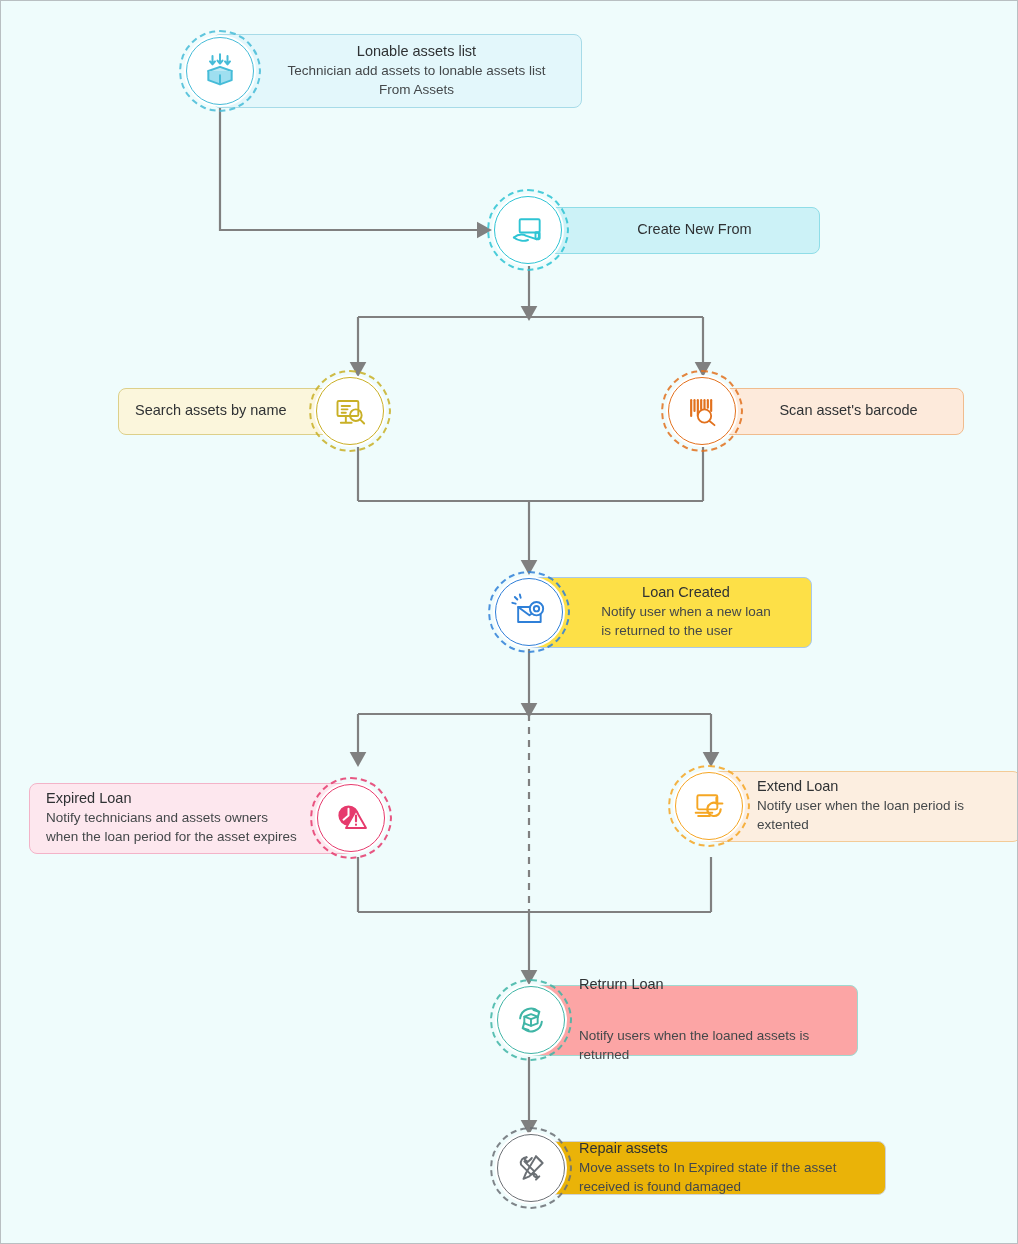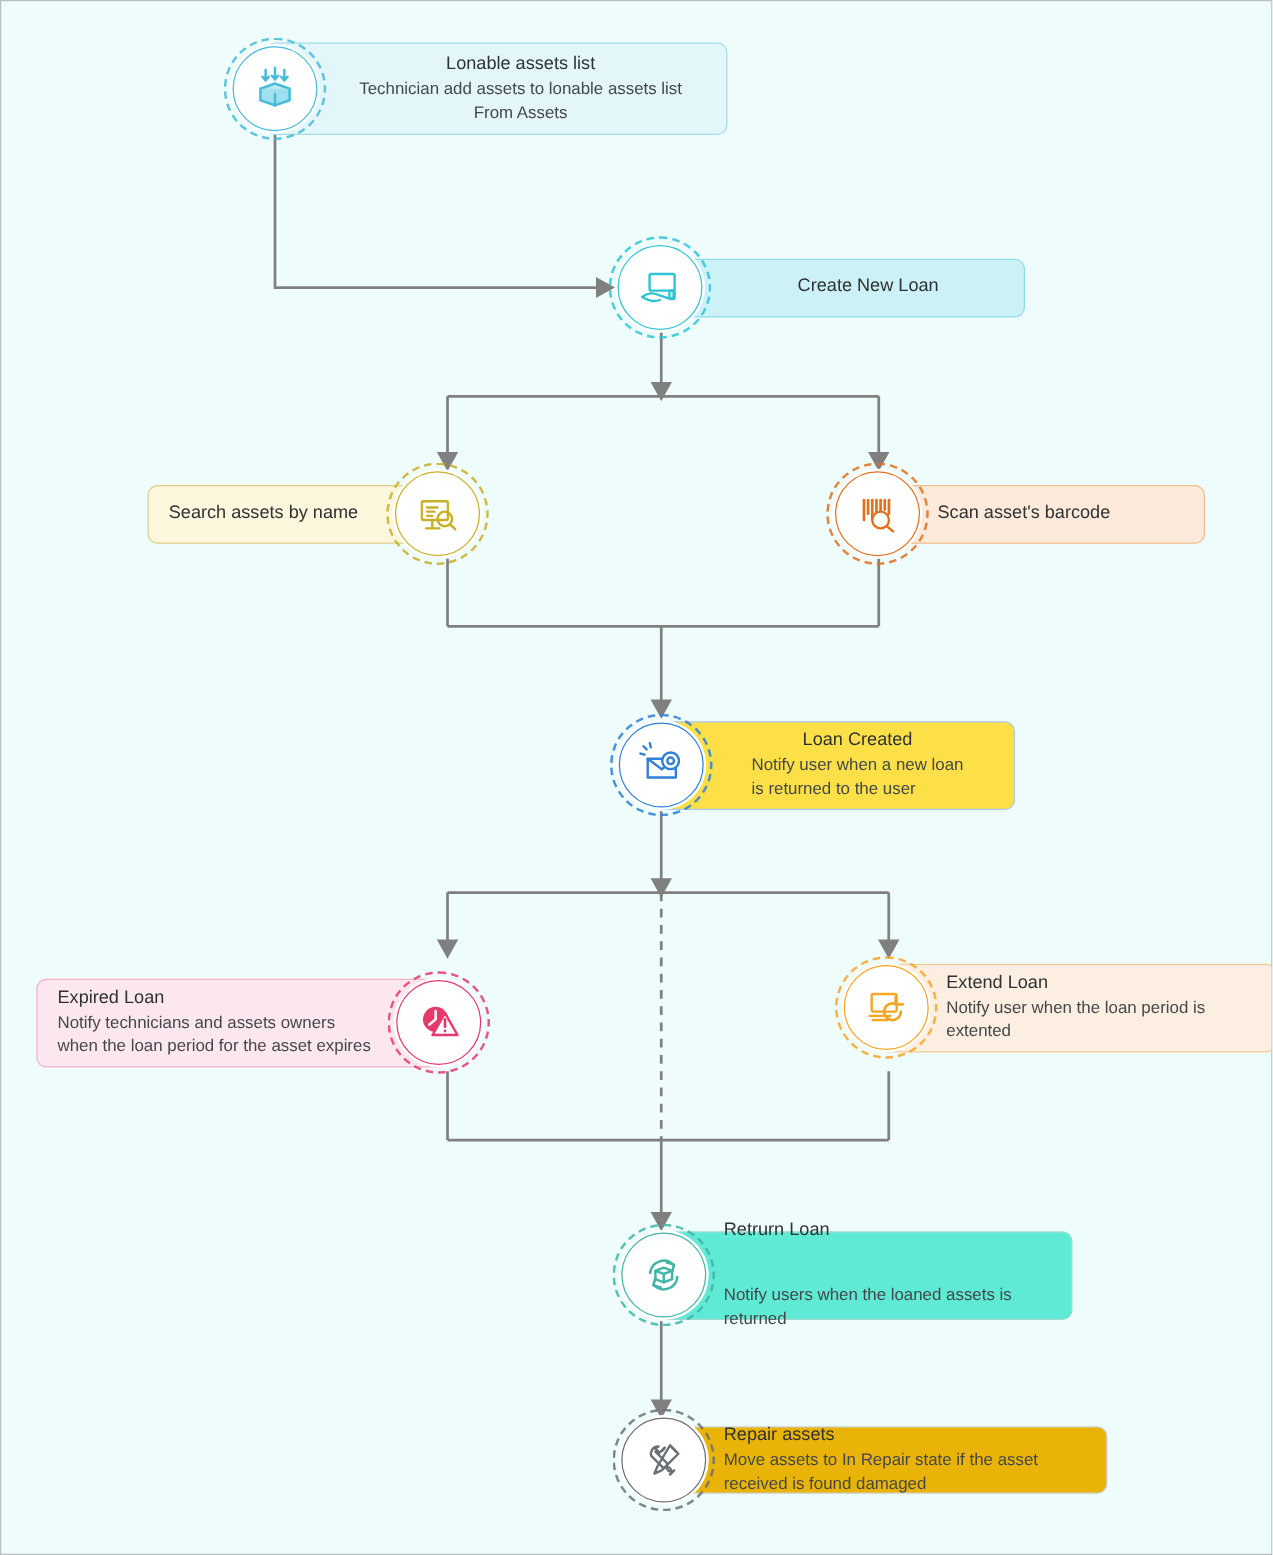--- a/index.html
+++ b/index.html
@@ -172,21 +172,21 @@
     <div class="bubble" style="color:#2ec4d4;">
       <div class="ring"></div>
       <svg viewBox="0 0 48 48" stroke="#2ec4d4" fill="none" stroke-width="2.3" stroke-linecap="round" stroke-linejoin="round">
         <rect x="14" y="11" width="24" height="16" rx="1.6"></rect>
         <path d="M7 33 C12 29, 18 29, 22 31 L34 35 L37 33 L37 27 L33 27"></path>
         <path d="M7 33 C12 37, 19 38, 24 36"></path>
         <rect x="33" y="27" width="5" height="8" rx="1"></rect>
       </svg>
     </div>
     <div class="card" style="background:#ccf2f7; border-color:#8fdde7; width:300px; height:47px; justify-content:center;">
-      <div class="card-title" style="text-align:center; padding-left:10px;">Create New Loan</div>
+      <div class="card-title" style="text-align:center; padding-left:10px;">Create New From</div>
     </div>
   </div>
 
   <div class="node icon-right" style="left:117px; top:374px;">
     <div class="bubble" style="color:#c9b026;">
       <div class="ring"></div>
       <svg viewBox="0 0 48 48" stroke="#c9b026" fill="none" stroke-width="2.3" stroke-linecap="round" stroke-linejoin="round">
         <rect x="9" y="12" width="25" height="18" rx="1.6"></rect>
         <path d="M14 18 L24 18 M14 22 L21 22 M14 26 L19 26"></path>
         <path d="M19 30 L19 37 M13 38 L26 38"></path>
@@ -210,21 +210,21 @@
           <path d="M23 11 L23 22"></path>
           <path d="M27 11 L27 26"></path>
           <path d="M31 11 L31 20"></path>
           <path d="M35 11 L35 24"></path>
         </g>
         <circle cx="27" cy="30" r="8" fill="#ffffff"></circle>
         <path d="M33 36 L39 41"></path>
       </svg>
     </div>
     <div class="card" style="background:#fdeadb; border-color:#f0bc8e; width:270px; height:47px; justify-content:center;">
-      <div class="card-title" style="text-align:left;">Scan asset's barcode</div>
+      <div class="card-title" style="text-align:center;">Scan asset's barcode</div>
     </div>
   </div>
 
   <div class="node icon-left" style="left:492px; top:575px;">
     <div class="bubble" style="color:#2f80d8;">
       <div class="ring"></div>
       <svg viewBox="0 0 48 48" stroke="#2f80d8" fill="none" stroke-width="2.3" stroke-linecap="round" stroke-linejoin="round">
         <path d="M10 9 L7 6 M14 7 L13 3 M8 14 L4 13"></path>
         <path d="M11 18 L38 18 L38 36 L11 36 z" fill="#ffffff"></path>
         <path d="M11 18 L24.5 28 L38 18"></path>
@@ -279,36 +279,36 @@
       <svg viewBox="0 0 48 48" stroke="#3fb5a6" fill="none" stroke-width="2.3" stroke-linecap="round" stroke-linejoin="round">
         <path d="M33 14 A13 13 0 0 0 11 22" stroke-width="2.4"></path>
         <path d="M27 12 L34 14 L32 21" stroke-width="2.4"></path>
         <path d="M15 34 A13 13 0 0 0 37 26" stroke-width="2.4"></path>
         <path d="M21 36 L14 34 L16 27" stroke-width="2.4"></path>
         <path d="M16 20 L24 17 L32 20 L24 23 z"></path>
         <path d="M16 20 L16 28 L24 31 L32 28 L32 20"></path>
         <path d="M24 23 L24 31"></path>
       </svg>
     </div>
-    <div class="card" style="background:#5eead4; border-color:#9fd9d0; width:335px; height:71px;gap:32px;">
+    <div class="card" style="background:#fca5a5; border-color:#9fd9d0; width:335px; height:71px;gap:32px;">
       <div class="card-title">Retrurn Loan</div>
       <div class="card-desc">Notify users when the loaned assets is
 returned</div>
     </div>
   </div>
 
   <div class="node icon-left" style="left:494px; top:1131px;">
     <div class="bubble" style="color:#6b7075;">
       <div class="ring"></div>
       <svg viewBox="0 0 48 48" stroke="#6b7075" fill="none" stroke-width="2.3" stroke-linecap="round" stroke-linejoin="round">
         <path d="M19 11 A7 7 0 0 0 12 20 L24 32 A4 4 0 0 1 30 38 L34 34 A4 4 0 0 1 28 28 L16 16 A7 7 0 0 0 25 12 L20 17 L16 13 z"></path>
         <path d="M30 10 L38 18 L22 34 L15 37 L18 30 z"></path>
         <path d="M30 10 L36 16"></path>
       </svg>
     </div>
     <div class="card" style="background:#eab308; border-color:#cfd2d4; width:363px; height:54px;">
       <div class="card-title">Repair assets</div>
-      <div class="card-desc">Move assets to In Repair state if the asset
+      <div class="card-desc">Move assets to In Expired state if the asset
 received is found damaged</div>
     </div>
   </div>
 
 </div>
 
 </body></html>

